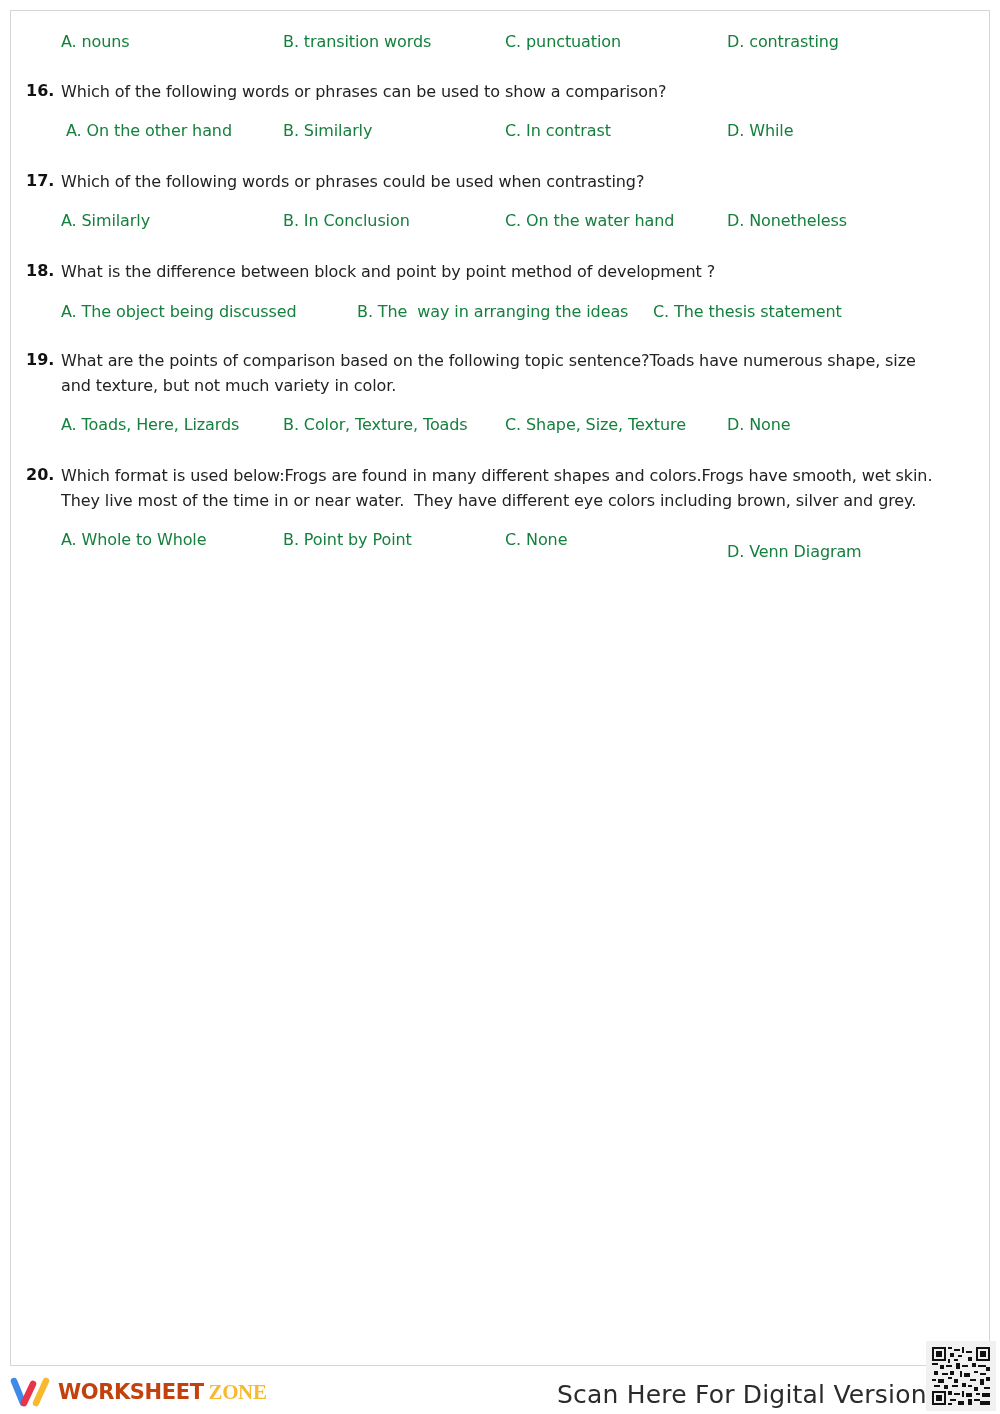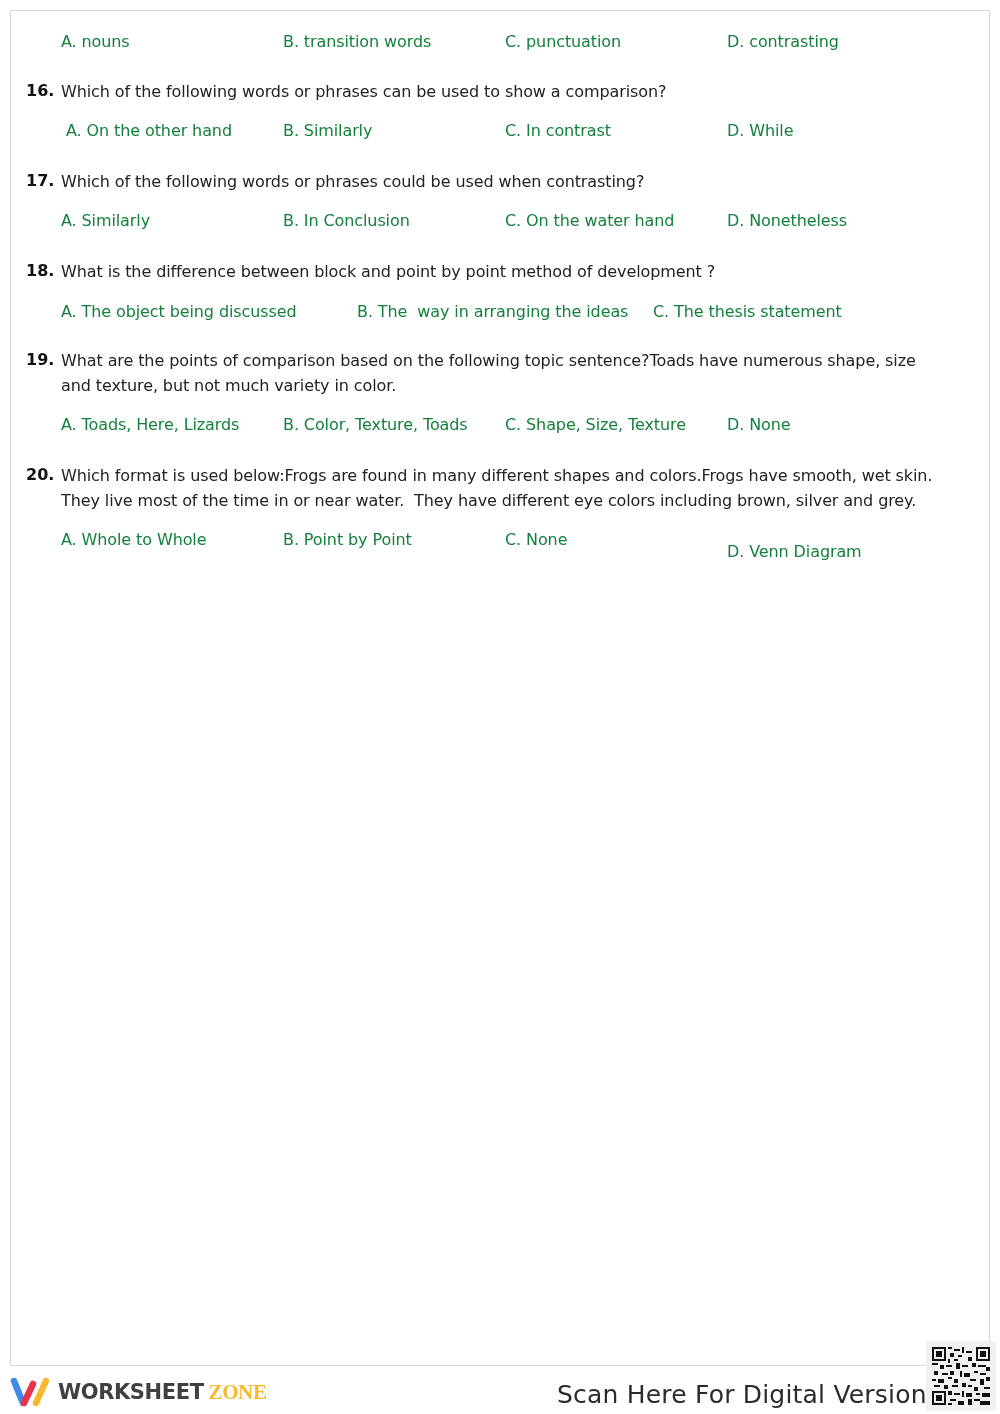--- a/index.html
+++ b/index.html
@@ -60,21 +60,21 @@
       position: relative;
       margin-right: 6px;
     }
     .brand-text {
       font-family: "DejaVu Sans", sans-serif;
       font-weight: bold;
       font-size: 21px;
       letter-spacing: -0.4px;
       display: flex;
     }
-    .brand-a { color: #404040; }
+    .brand-a { color: #c2410c; }
     .brand-b { color: #f8b931; margin-left: 5px; font-family: Liberation Serif, serif; }
     .scan-text {
       position: absolute;
       left: 557px;
       top: 1379px;
       font-size: 25px;
       line-height: 32px;
       color: #2b2b2b;
       font-family: "DejaVu Sans", sans-serif;
       letter-spacing: 0.2px;

